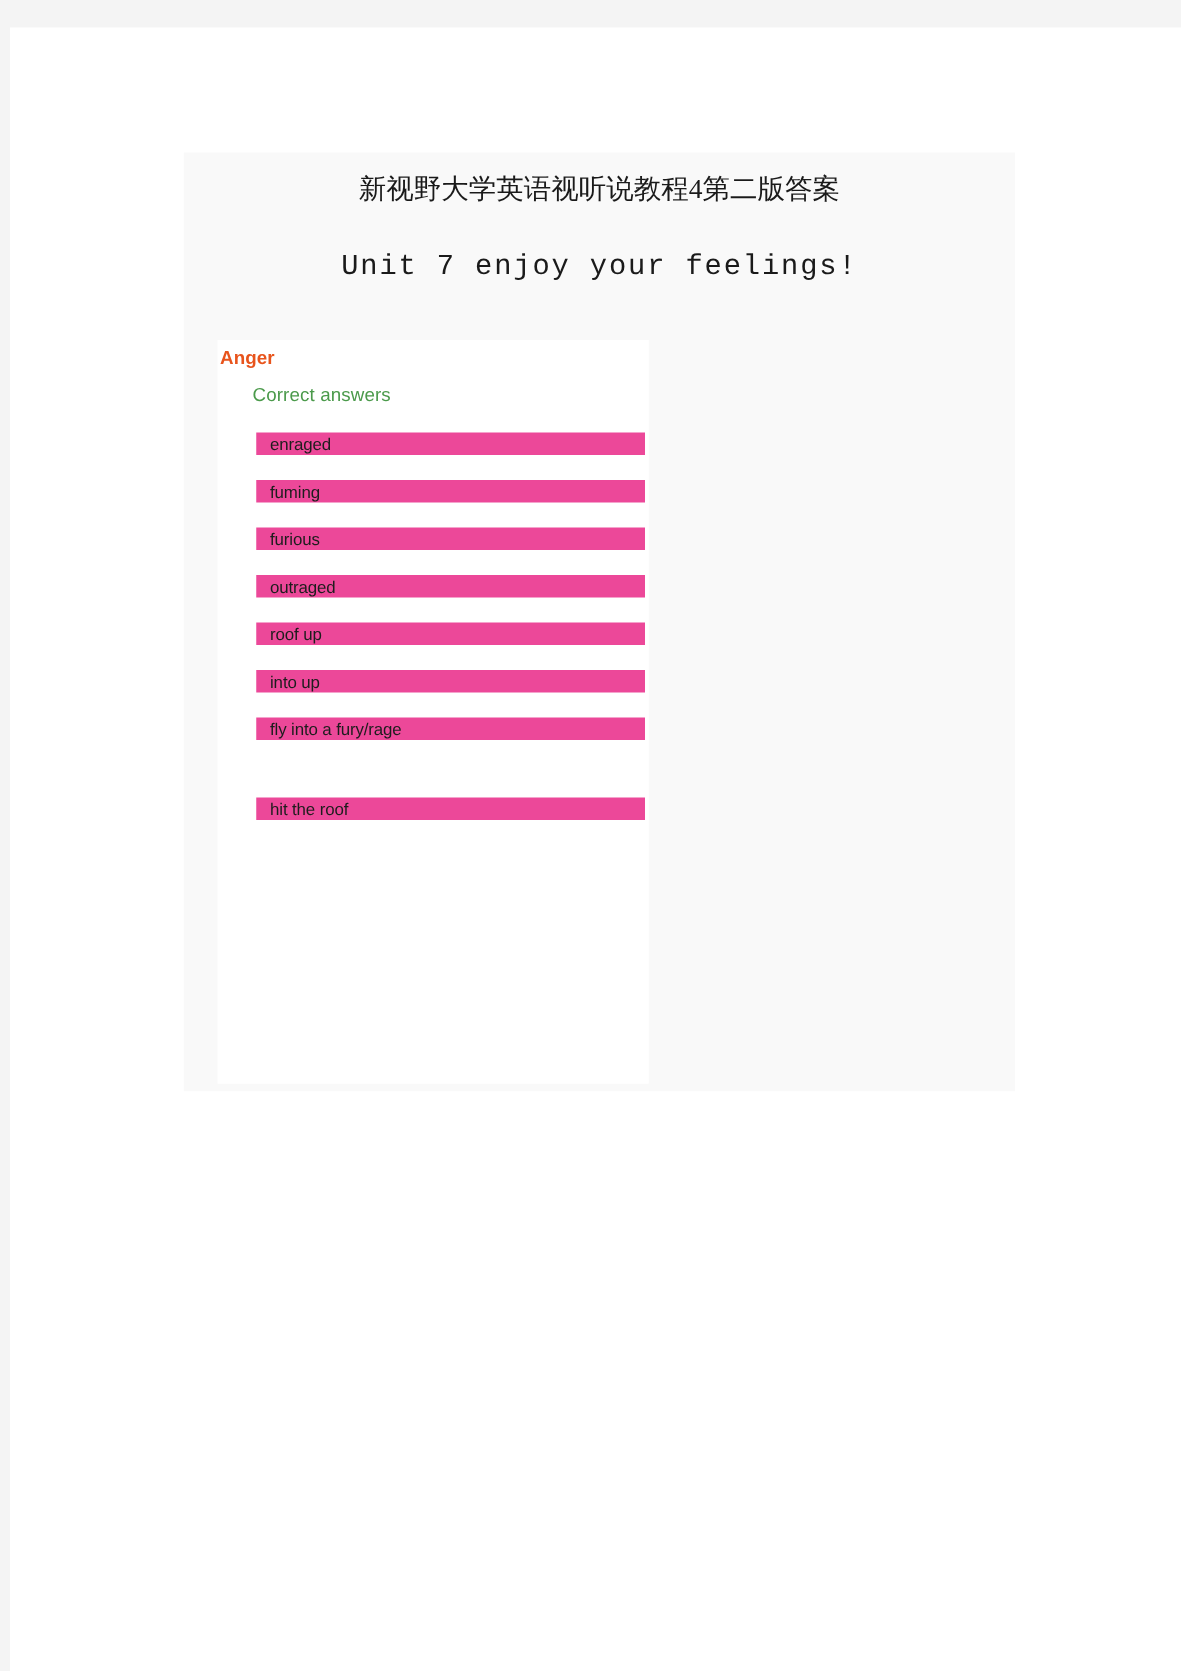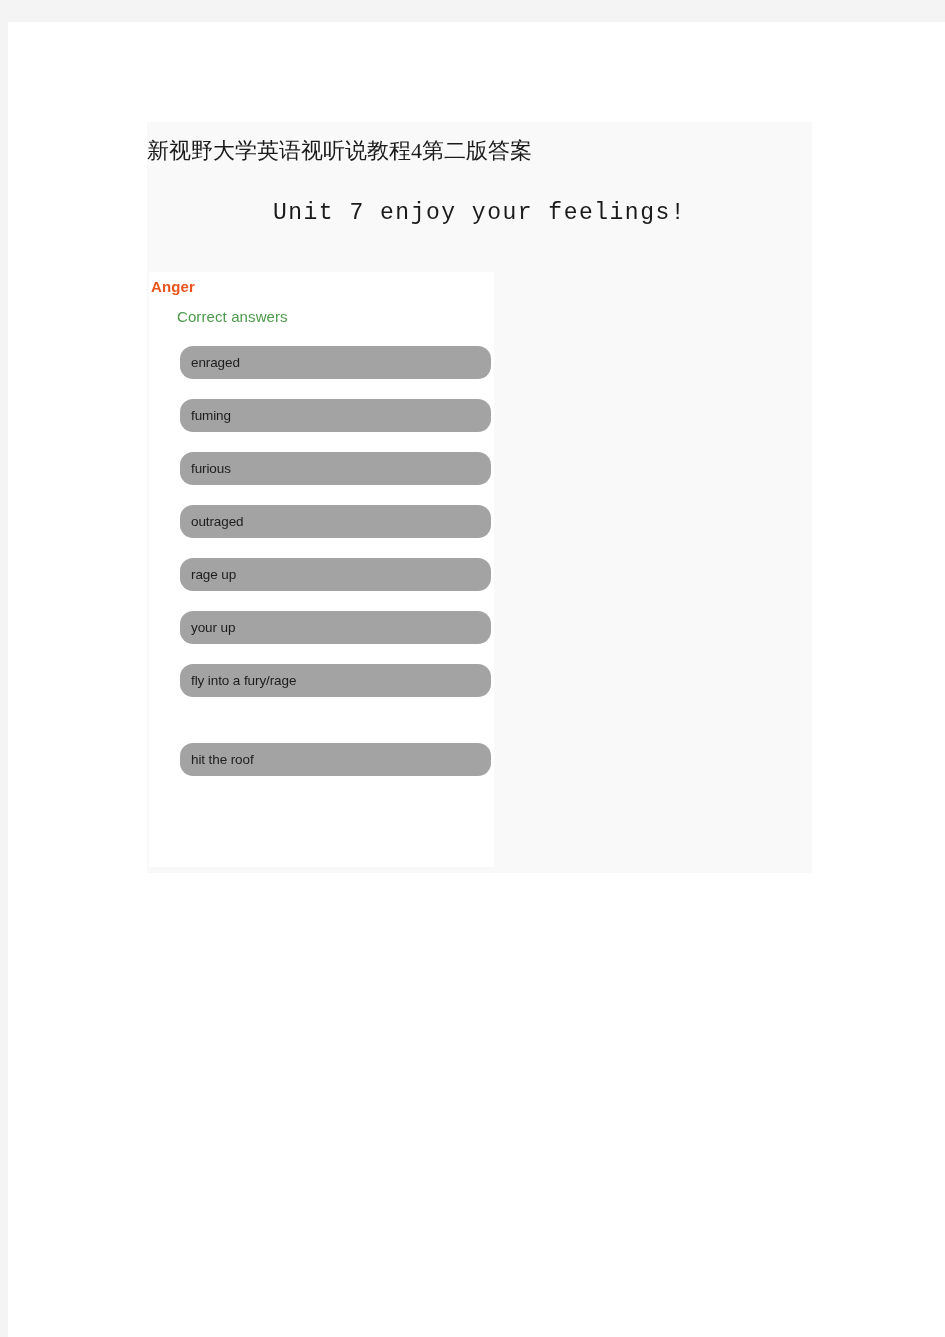--- a/index.html
+++ b/index.html
@@ -34,21 +34,21 @@
     width: 665px;
     height: 751px;
     background: #f9f9f9;
   }
 
   .doc-title {
     position: absolute;
     left: 0;
     top: 14px;
     width: 665px;
-    text-align: left;
+    text-align: center;
     font-family: "Liberation Serif", "DejaVu Serif", serif;
     font-size: 22px;
     font-weight: 400;
     color: #1a1a1a;
     letter-spacing: 0px;
     white-space: nowrap;
   }
 
   .doc-subtitle {
     position: absolute;
@@ -60,21 +60,21 @@
     font-size: 23px;
     font-weight: 400;
     color: #1a1a1a;
     letter-spacing: 1.5px;
     white-space: nowrap;
   }
 
   
   .answer-card {
     position: absolute;
-    left: 2px;
+    left: 27px;
     top: 150px;
     width: 345px;
     height: 595px;
     background: #ffffff;
     text-decoration: underline;
   }
 
   .category-label {
     position: absolute;
     left: 2px;
@@ -101,31 +101,30 @@
   .answer-list {
     position: absolute;
     left: 31px;
     top: 74px;
     width: 311px;
   }
 
   .answer-item {
     box-sizing: border-box;
     width: 311px;
-    height: 33px;
-    background: #a3a3a3;
+    height: 18px;
+    background: #ec4899;
     margin-bottom: 20px;
     display: flex;
     align-items: center;
     padding-left: 11px;
     font-family: "Liberation Sans", sans-serif;
     font-size: 13.5px;
     color: #1d1d1d;
     letter-spacing: -0.1px;
-    border-radius: 13px;
   }
   .answer-item:last-child { margin-bottom: 0; margin-top: 46px; }
 </style>
 </head>
 <body>
 
 <div class="page-sheet">
 
   <div class="screenshot-region">
 
@@ -137,21 +136,21 @@
 
       <div class="category-label">Anger</div>
 
       <div class="correct-answers-label">Correct answers</div>
 
       <div class="answer-list">
         <div class="answer-item">enraged</div>
         <div class="answer-item">fuming</div>
         <div class="answer-item">furious</div>
         <div class="answer-item">outraged</div>
-        <div class="answer-item">rage up</div>
-        <div class="answer-item">your up</div>
+        <div class="answer-item">roof up</div>
+        <div class="answer-item">into up</div>
         <div class="answer-item">fly into a fury/rage</div>
         <div class="answer-item">hit the roof</div>
       </div>
 
     </div>
   </div>
 </div>
 
 </body></html>

